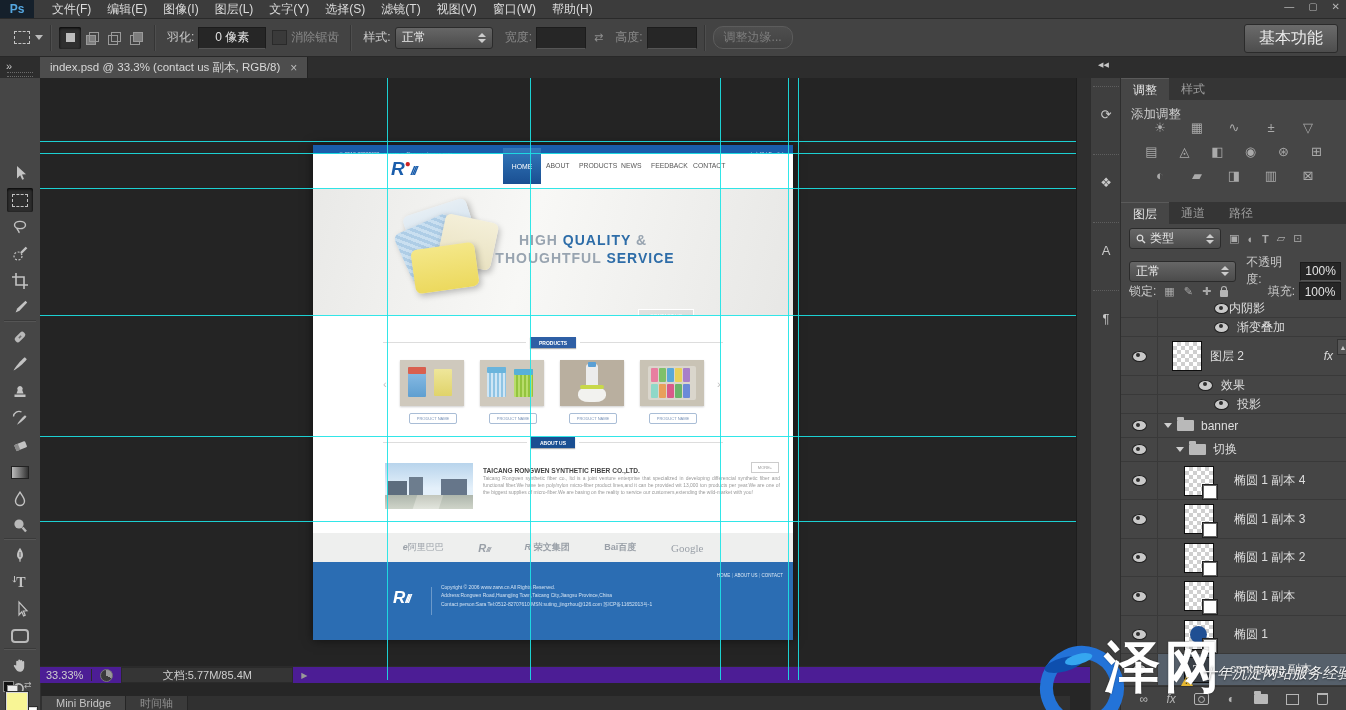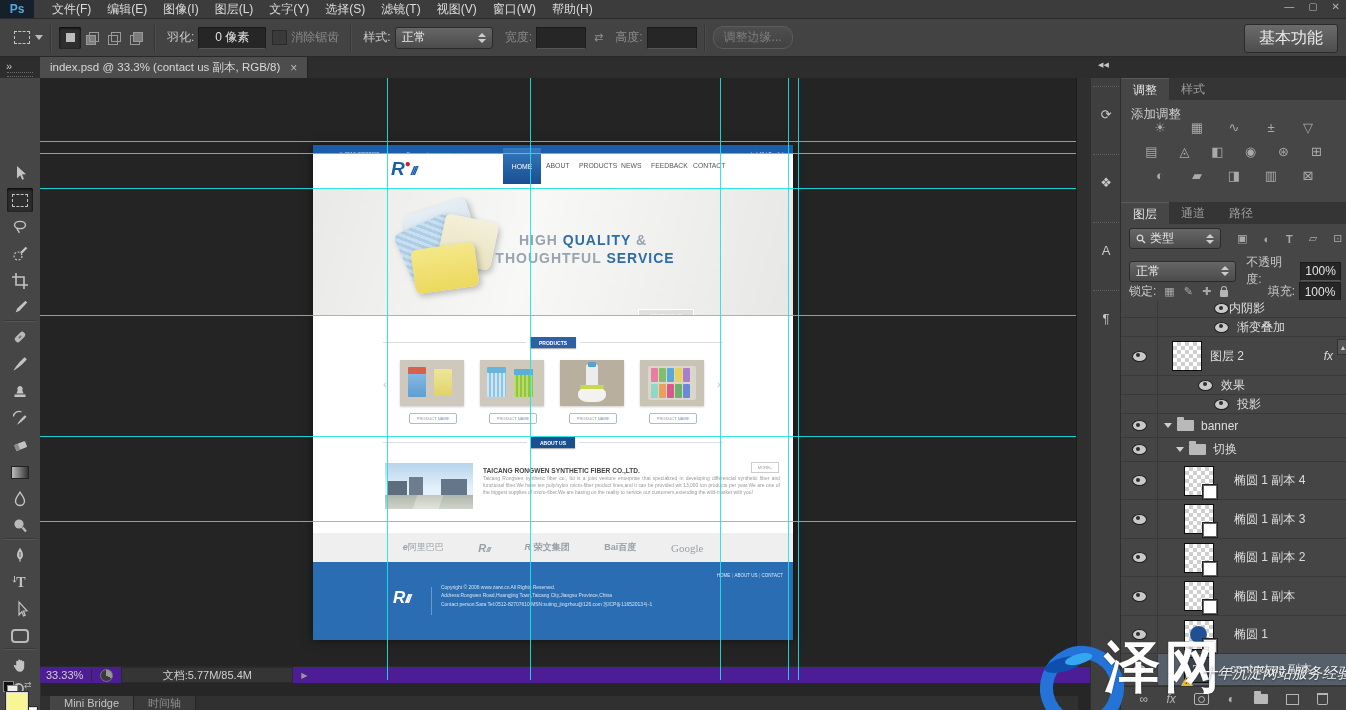--- a/index.html
+++ b/index.html
@@ -112,21 +112,21 @@
   .mini-lock::before{content:'';position:absolute;left:1px;top:-4px;width:4px;height:4px;border:1.5px solid #b5b5b5;border-bottom:none;border-radius:3px 3px 0 0;}
   .bicons{position:absolute;left:0;top:608px;width:226px;height:24px;background:#424242;border-top:1px solid #333;display:flex;align-items:center;justify-content:space-evenly;color:#b5b5b5;font-size:12px;}
   .micon-mask{width:13px;height:10px;border:1px solid #b5b5b5;border-radius:2px;display:flex;align-items:center;justify-content:center;}
   .micon-mask i{width:5px;height:5px;border-radius:50%;border:1px solid #b5b5b5;}
   .micon-new{width:11px;height:9px;border:1px solid #b5b5b5;}
   .micon-trash{width:9px;height:9px;border:1px solid #b5b5b5;border-top:2px solid #b5b5b5;border-radius:0 0 2px 2px;}
   
   #statusbar{left:40px;top:666px;width:1050px;height:16px;background:#4c1d95;border-top:1px solid #2b2b2b;display:flex;align-items:center;font-size:11px;color:#cfcfcf;}
   #docinfo{background:#353535;border:1px solid #2a2a2a;height:14px;width:170px;display:flex;align-items:center;justify-content:center;}
   .pie{width:11px;height:11px;border-radius:50%;border:1px solid #777;background:conic-gradient(#999 0 120deg,#3a3a3a 0);}
-  #bottombar{left:40px;top:696px;width:1030px;height:14px;background:#303030;display:flex;padding-left:8px;}
+  #bottombar{left:40px;top:696px;width:1030px;height:14px;background:#303030;display:flex;}
   .btab{padding:0 14px;font-size:11px;line-height:14px;color:#c4c4c4;background:#454545;border-right:1px solid #252525;}
   .btab.dim{color:#8d8d8d;background:#3a3a3a;}
   
   #watermark{left:1030px;top:628px;width:316px;height:82px;z-index:60;pointer-events:none;}
   #wm-swirl{position:absolute;left:10px;top:18px;width:58px;height:58px;border-radius:50%;border:13px solid #2373d8;transform:rotate(20deg);}
   #wm-swirl::before{content:'';position:absolute;left:-16px;top:6px;width:40px;height:14px;background:#0e4fae;border-radius:50%;transform:rotate(-35deg);}
   #wm-swirl::after{content:'';position:absolute;left:2px;top:-2px;width:28px;height:10px;background:#35a6f0;border-radius:50%;transform:rotate(-35deg);}
   #wm-brand{position:absolute;left:74px;top:2px;font-size:56px;color:#fff;font-weight:bold;letter-spacing:4px;text-shadow:0 0 2px rgba(0,0,0,.4);}
   #wm-slogan{position:absolute;left:172px;top:36px;font-size:15px;color:#f4f4f4;font-style:italic;white-space:nowrap;text-shadow:0 1px 2px rgba(0,0,0,.5);}
 </style>
@@ -512,21 +512,21 @@
       <span class="adj-ic">◨</span>
       <span class="adj-ic">▥</span>
       <span class="adj-ic">⊠</span>
     </div>
 
     <div class="ptabs" style="top:124px">
       <div class="ptab on">图层</div>
       <div class="ptab">通道</div>
       <div class="ptab">路径</div>
     </div>
-    <div class="abs flex" style="left:8px;top:150px;gap:16px">
+    <div class="abs flex" style="left:8px;top:150px;gap:8px">
       <div class="opt-drop" style="width:78px;height:19px">
         <svg width="10" height="10" viewBox="0 0 10 10">
             <circle cx="4" cy="4" r="2.8" fill="none" stroke="#ddd" stroke-width="1.2"></circle>
             <path d="M6.2 6.2 L9 9" stroke="#ddd" stroke-width="1.4"></path>
           </svg>
         <span style="margin-left:4px">类型</span>
         <span class="spin">
             <i class="up"></i>
             <i class="dn"></i>
           </span>

